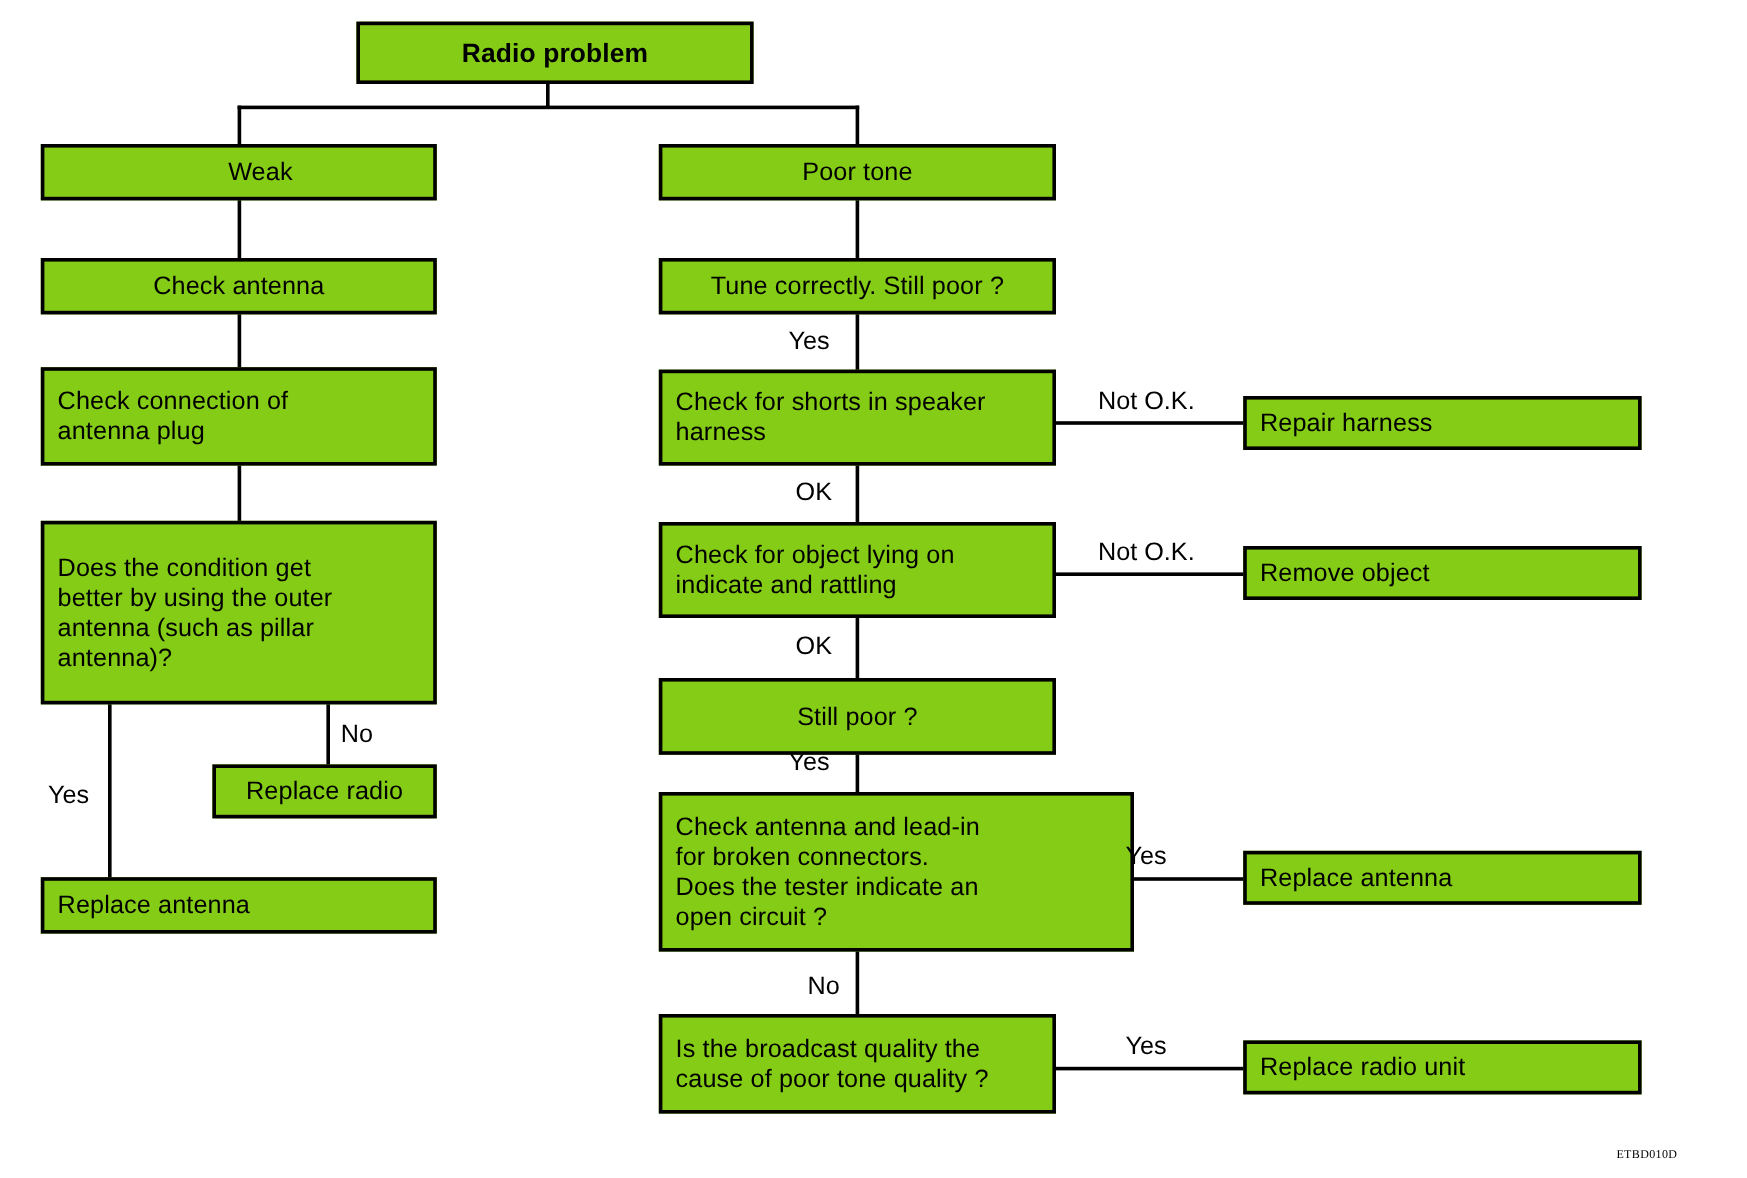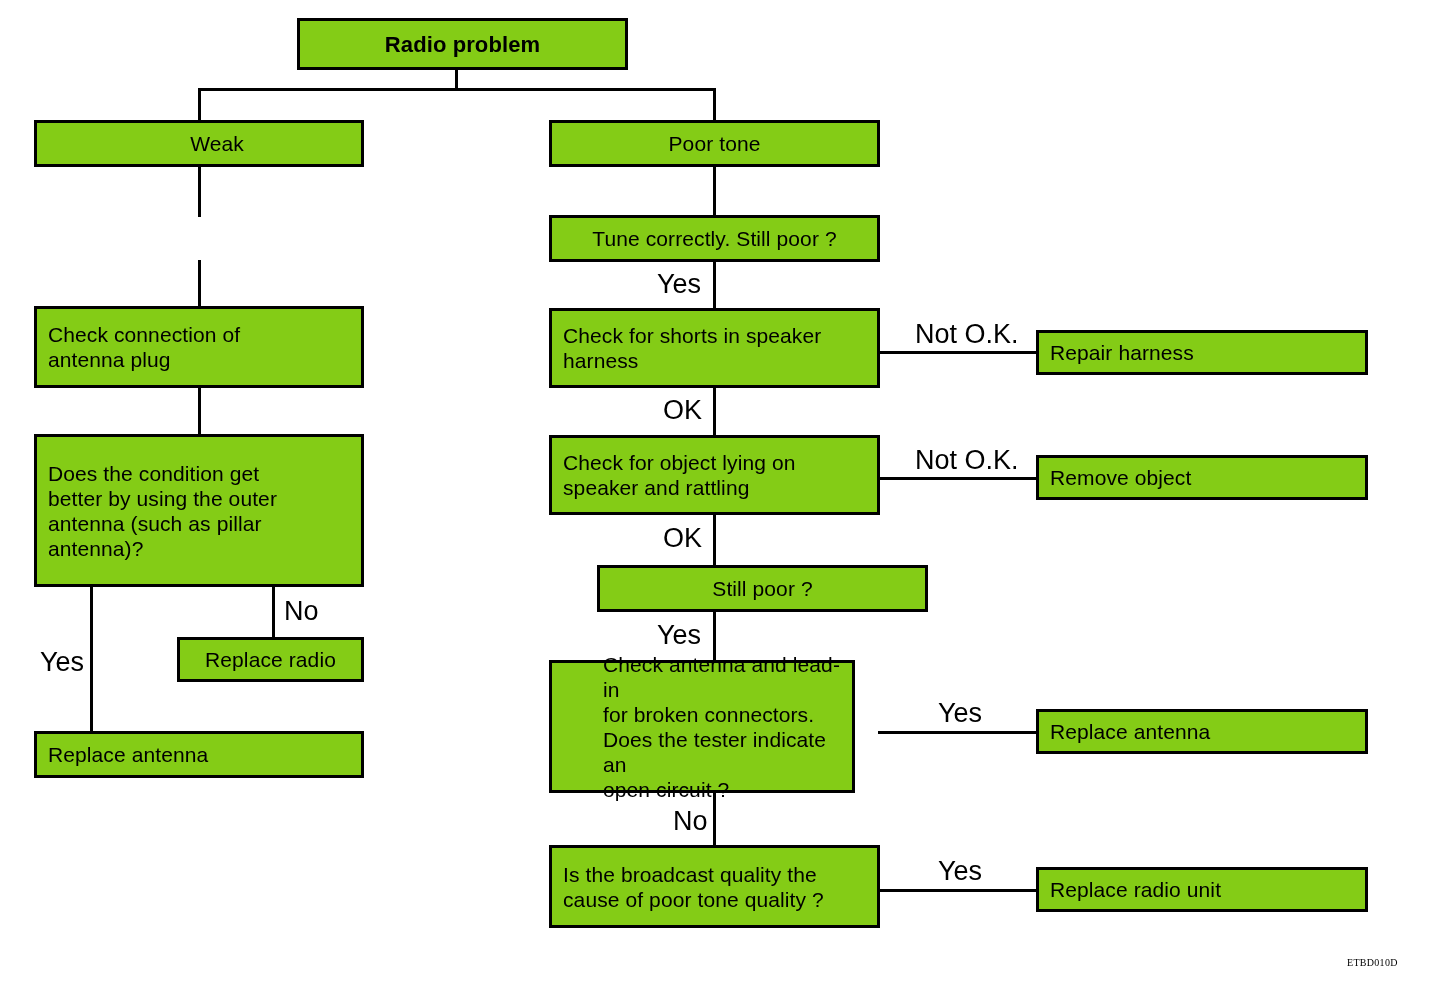--- a/index.html
+++ b/index.html
@@ -50,21 +50,21 @@
   }
   .hline{
     position:absolute;
     height:3px;
     background:#000;
     z-index:1;
   }
   
   .elabel{
     position:absolute;
-    font-size:27px;
+    font-size:21px;
     line-height:21px;
     white-space:nowrap;
     z-index:4;
     background:transparent;
   }
   .code{
     position:absolute;
     font-size:10px;
     line-height:15px;
     letter-spacing:0.3px;
@@ -89,20 +89,23 @@
   <div class="vline" style="left:198px; top:88px; height:34px;"></div>
 
   <div class="vline" style="left:713px; top:88px; height:34px;"></div>
 
   <div class="box center" style="left:34px; top:120px; width:330px; height:47px;padding-left:36px;">
     <span class="txt">Weak</span>
   </div>
 
   <div class="vline" style="left:198px; top:165px; height:52px;"></div>
 
+  <div class="box center" style="left:34px; top:215px; width:330px; height:47px;">
+    <span class="txt">Check antenna</span>
+  </div>
 
   <div class="vline" style="left:198px; top:260px; height:48px;"></div>
 
   <div class="box left" style="left:34px; top:306px; width:330px; height:82px;">
     <span class="txt">Check connection of
 antenna plug</span>
   </div>
 
   <div class="vline" style="left:198px; top:386px; height:50px;"></div>
 
@@ -149,40 +152,40 @@
   <div class="elabel" style="left:915px; top:324px;">Not O.K.</div>
   <div class="box left" style="left:1036px; top:330px; width:332px; height:45px;">
     <span class="txt">Repair harness</span>
   </div>
 
   <div class="vline" style="left:713px; top:386px; height:52px;"></div>
   <div class="elabel" style="left:663px; top:400px;">OK</div>
 
   <div class="box left" style="left:549px; top:435px; width:331px; height:80px;">
     <span class="txt">Check for object lying on
-speaker and rattling</span>
+indicate and rattling</span>
   </div>
 
   <div class="hline" style="left:878px; top:477px; width:160px;"></div>
   <div class="elabel" style="left:915px; top:450px;">Not O.K.</div>
   <div class="box left" style="left:1036px; top:455px; width:332px; height:45px;">
     <span class="txt">Remove object</span>
   </div>
 
   <div class="vline" style="left:713px; top:513px; height:54px;"></div>
   <div class="elabel" style="left:663px; top:528px;">OK</div>
 
-  <div class="box center" style="left:549px; top:565px; width:331px; height:47px;margin-left:48px;">
+  <div class="box center" style="left:549px; top:565px; width:331px; height:64px;">
     <span class="txt">Still poor ?</span>
   </div>
 
   <div class="vline" style="left:713px; top:610px; height:52px;"></div>
   <div class="elabel" style="left:657px; top:625px;">Yes</div>
 
-  <div class="box left" style="left:549px; top:660px; width:306px; height:133px;padding-left:40px;">
+  <div class="box left" style="left:549px; top:660px; width:396px; height:133px;">
     <span class="txt">Check antenna and lead-in
 for broken connectors.
 Does the tester indicate an
 open circuit ?</span>
   </div>
 
   <div class="hline" style="left:878px; top:731px; width:160px;"></div>
   <div class="elabel" style="left:938px; top:703px;">Yes</div>
   <div class="box left" style="left:1036px; top:709px; width:332px; height:45px;">
     <span class="txt">Replace antenna</span>

